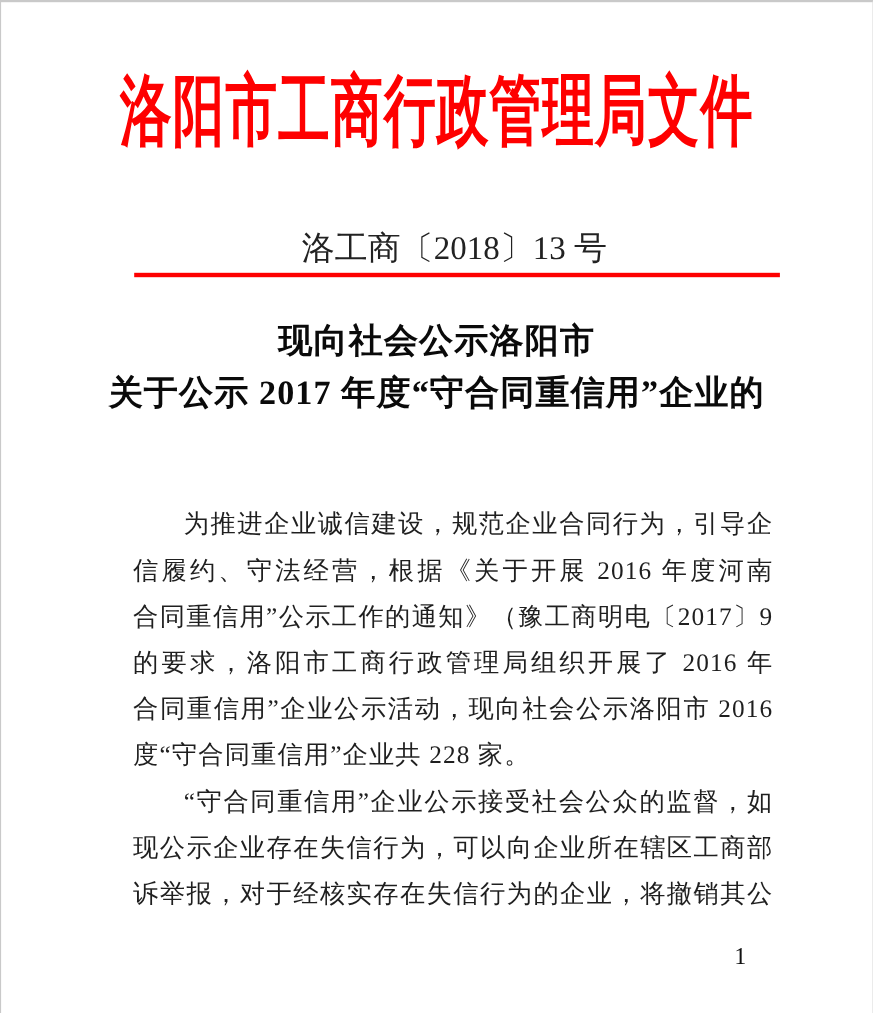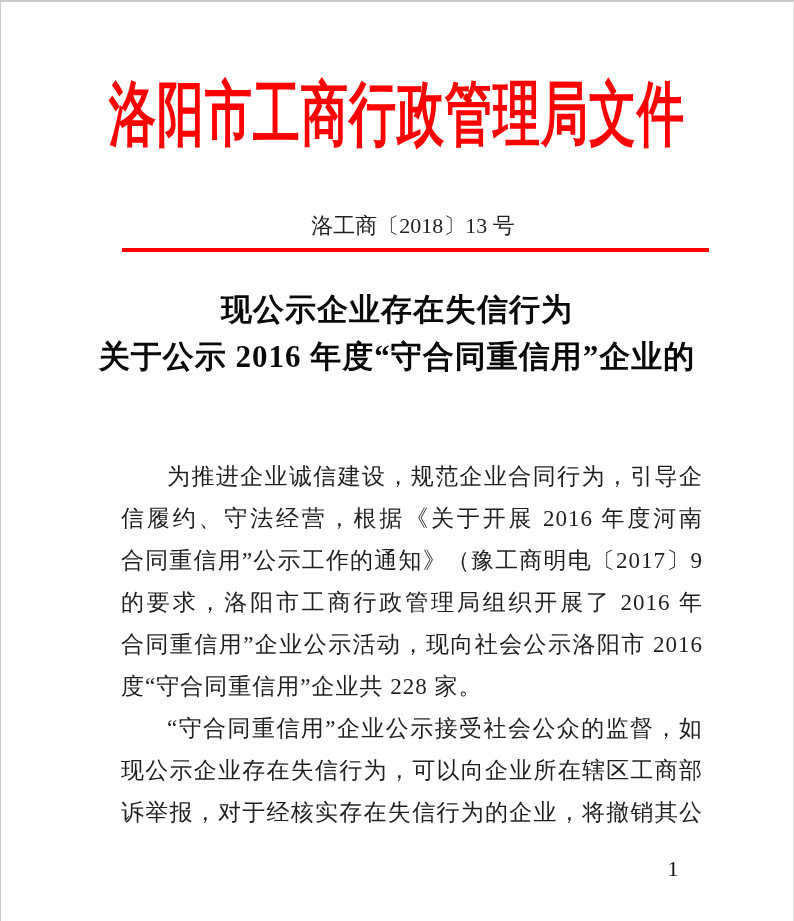--- a/index.html
+++ b/index.html
@@ -17,21 +17,21 @@
     border-left: 1px solid #c9c9c9;
     border-right: 1px solid #e3e3e3;
     overflow: hidden;
     font-family: "Liberation Serif", "DejaVu Serif", serif;
     color: #1c1c1c;
   }
 
   
   .banner {
     position: absolute;
-    top: 64px;
+    top: 52px;
     left: 0;
     right: 0;
     height: 96px;
     line-height: 96px;
     text-align: center;
     white-space: nowrap;
   }
   .banner-text {
     display: inline-block;
     font-size: 47px;
@@ -44,21 +44,21 @@
 
   
   .doc-number {
     position: absolute;
     top: 209px;
     left: 0;
     right: 0;
     height: 30px;
     line-height: 30px;
     text-align: center;
-    font-size: 22px;
+    font-size: 30px;
     color: #222222;
     padding-left: 32px;
   }
 
   
   .red-divider {
     position: absolute;
     top: 246px;
     left: 121px;
     width: 587px;
@@ -128,22 +128,22 @@
 
   <div class="banner">
     <span class="banner-text">洛阳市工商行政管理局文件</span>
   </div>
 
   <div class="doc-number">洛工商〔2018〕13 号</div>
 
   <div class="red-divider"></div>
 
   <div class="title-block">
-    <div>现公示企业存在失信行为</div>
-    <div>关于公示 2016 年度“守合同重信用”企业的</div>
+    <div>现向社会公示洛阳市</div>
+    <div>关于公示 2017 年度“守合同重信用”企业的</div>
   </div>
 
   <div class="body-text">
     <div>
       <div class="ln j ind">为推进企业诚信建设，规范企业合同行为，引导企业诚</div>
       <div class="ln j">信履约、守法经营，根据《关于开展 2016 年度河南省“守</div>
       <div class="ln j">合同重信用”公示工作的通知》（豫工商明电〔2017〕9 号）</div>
       <div class="ln j">的要求，洛阳市工商行政管理局组织开展了 2016 年度“守</div>
       <div class="ln j">合同重信用”企业公示活动，现向社会公示洛阳市 2016 年</div>
       <div class="ln end">度“守合同重信用”企业共 228 家。</div>

